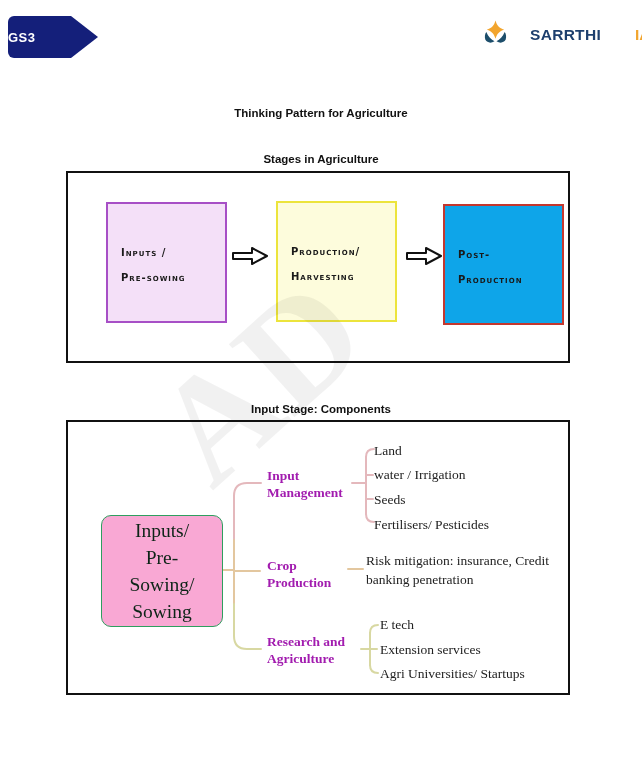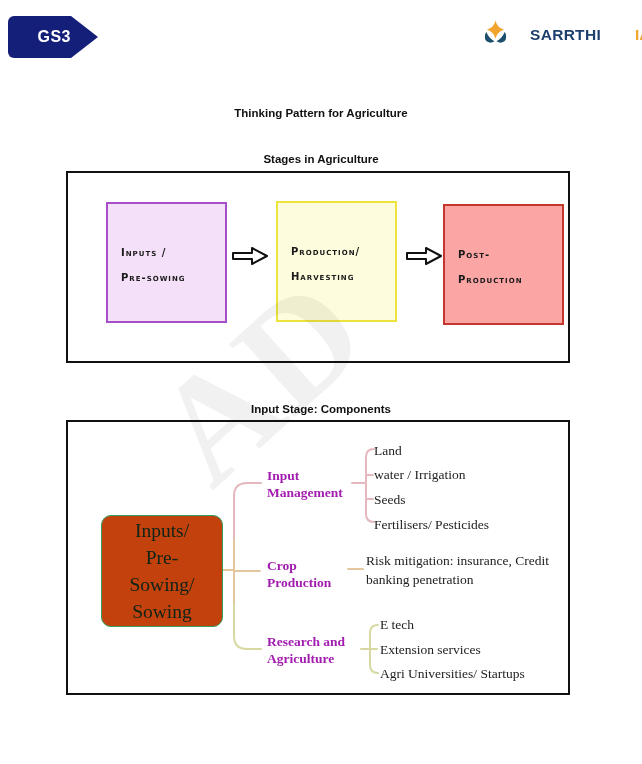--- a/index.html
+++ b/index.html
@@ -11,21 +11,21 @@
 
   
   .gs3-badge {
     position:absolute; left:8px; top:16px; width:90px; height:42px;
     background:#141f7a; color:#ffffff;
     clip-path: polygon(0 0, 70% 0, 100% 50%, 70% 100%, 0 100%);
     border-radius:6px;
     display:flex; align-items:center; justify-content:flex-start;
   }
   .gs3-badge span {
-    width:70%; text-align:right; font-weight:bold; font-size:16px; letter-spacing:0.5px;
+    width:70%; text-align:left; font-weight:bold; font-size:13px; letter-spacing:0.5px;
   }
   .page-heading {
     position:absolute; left:0; top:22px; width:100%; text-align:center;
     color:#1e2a78; font-weight:bold; font-size:19px; letter-spacing:0.2px;
   }
   .logo { position:absolute; left:482px; top:20px; display:flex; align-items:center; gap:21px; }
   .logo svg { width:27px; height:30px; }
   .logo-name { color:#1d3f6e; font-weight:bold; font-size:15.5px; letter-spacing:0.3px; }
   .logo-suffix { color:#f2a52e; font-weight:bold; font-size:15.5px; margin-left:13px; }
 
@@ -51,34 +51,34 @@
   .stage {
     position:absolute; width:121px; height:121px; border:2px solid;
     padding:36px 8px 0 13px;
     font-family:"DejaVu Sans", sans-serif; font-variant:small-caps;
     font-weight:600; font-size:10px; letter-spacing:1px; color:#1a1a1a;
     line-height:25px;
   }
   .stage span { display:block; white-space:nowrap; }
   .stage-1 { left:38px;  top:29px; background:#f4e0f8; border-color:#a74fc6; }
   .stage-2 { left:208px; top:28px; background:#fdfcdc; border-color:#ece43c; }
-  .stage-3 { left:375px; top:31px; background:#fca5a5; border-color:#c4372e; }
+  .stage-3 { left:375px; top:31px; background:#0ea5e9; border-color:#c4372e; }
   .flow-arrow { position:absolute; top:72px; width:38px; height:22px; }
   .arrow-1 { left:163px; }
   .arrow-2 { left:337px; }
 
   
   .components-box {
     position:absolute; left:66px; top:420px; width:504px; height:275px;
     border:2px solid #111; background:transparent;
   }
   .conn-svg { position:absolute; left:0; top:0; width:504px; height:275px; }
   .root-node {
     position:absolute; left:33px; top:93px; width:122px; height:112px;
-    background:#c2410c; border:1.5px solid #2f9e5f; border-radius:10px;
+    background:#f9a8d4; border:1.5px solid #2f9e5f; border-radius:10px;
     display:flex; flex-direction:column; align-items:center; justify-content:center;
     font-family:"Liberation Serif", serif; font-size:19.5px; line-height:27px;
     color:#0d2417; text-align:center;
   }
   .branch-label {
     position:absolute; left:199px; width:100px;
     font-family:"Liberation Serif", serif; font-weight:bold; font-size:13.5px;
     line-height:17px; color:#a21caf;
   }
   .bl-1 { top:45px; }

